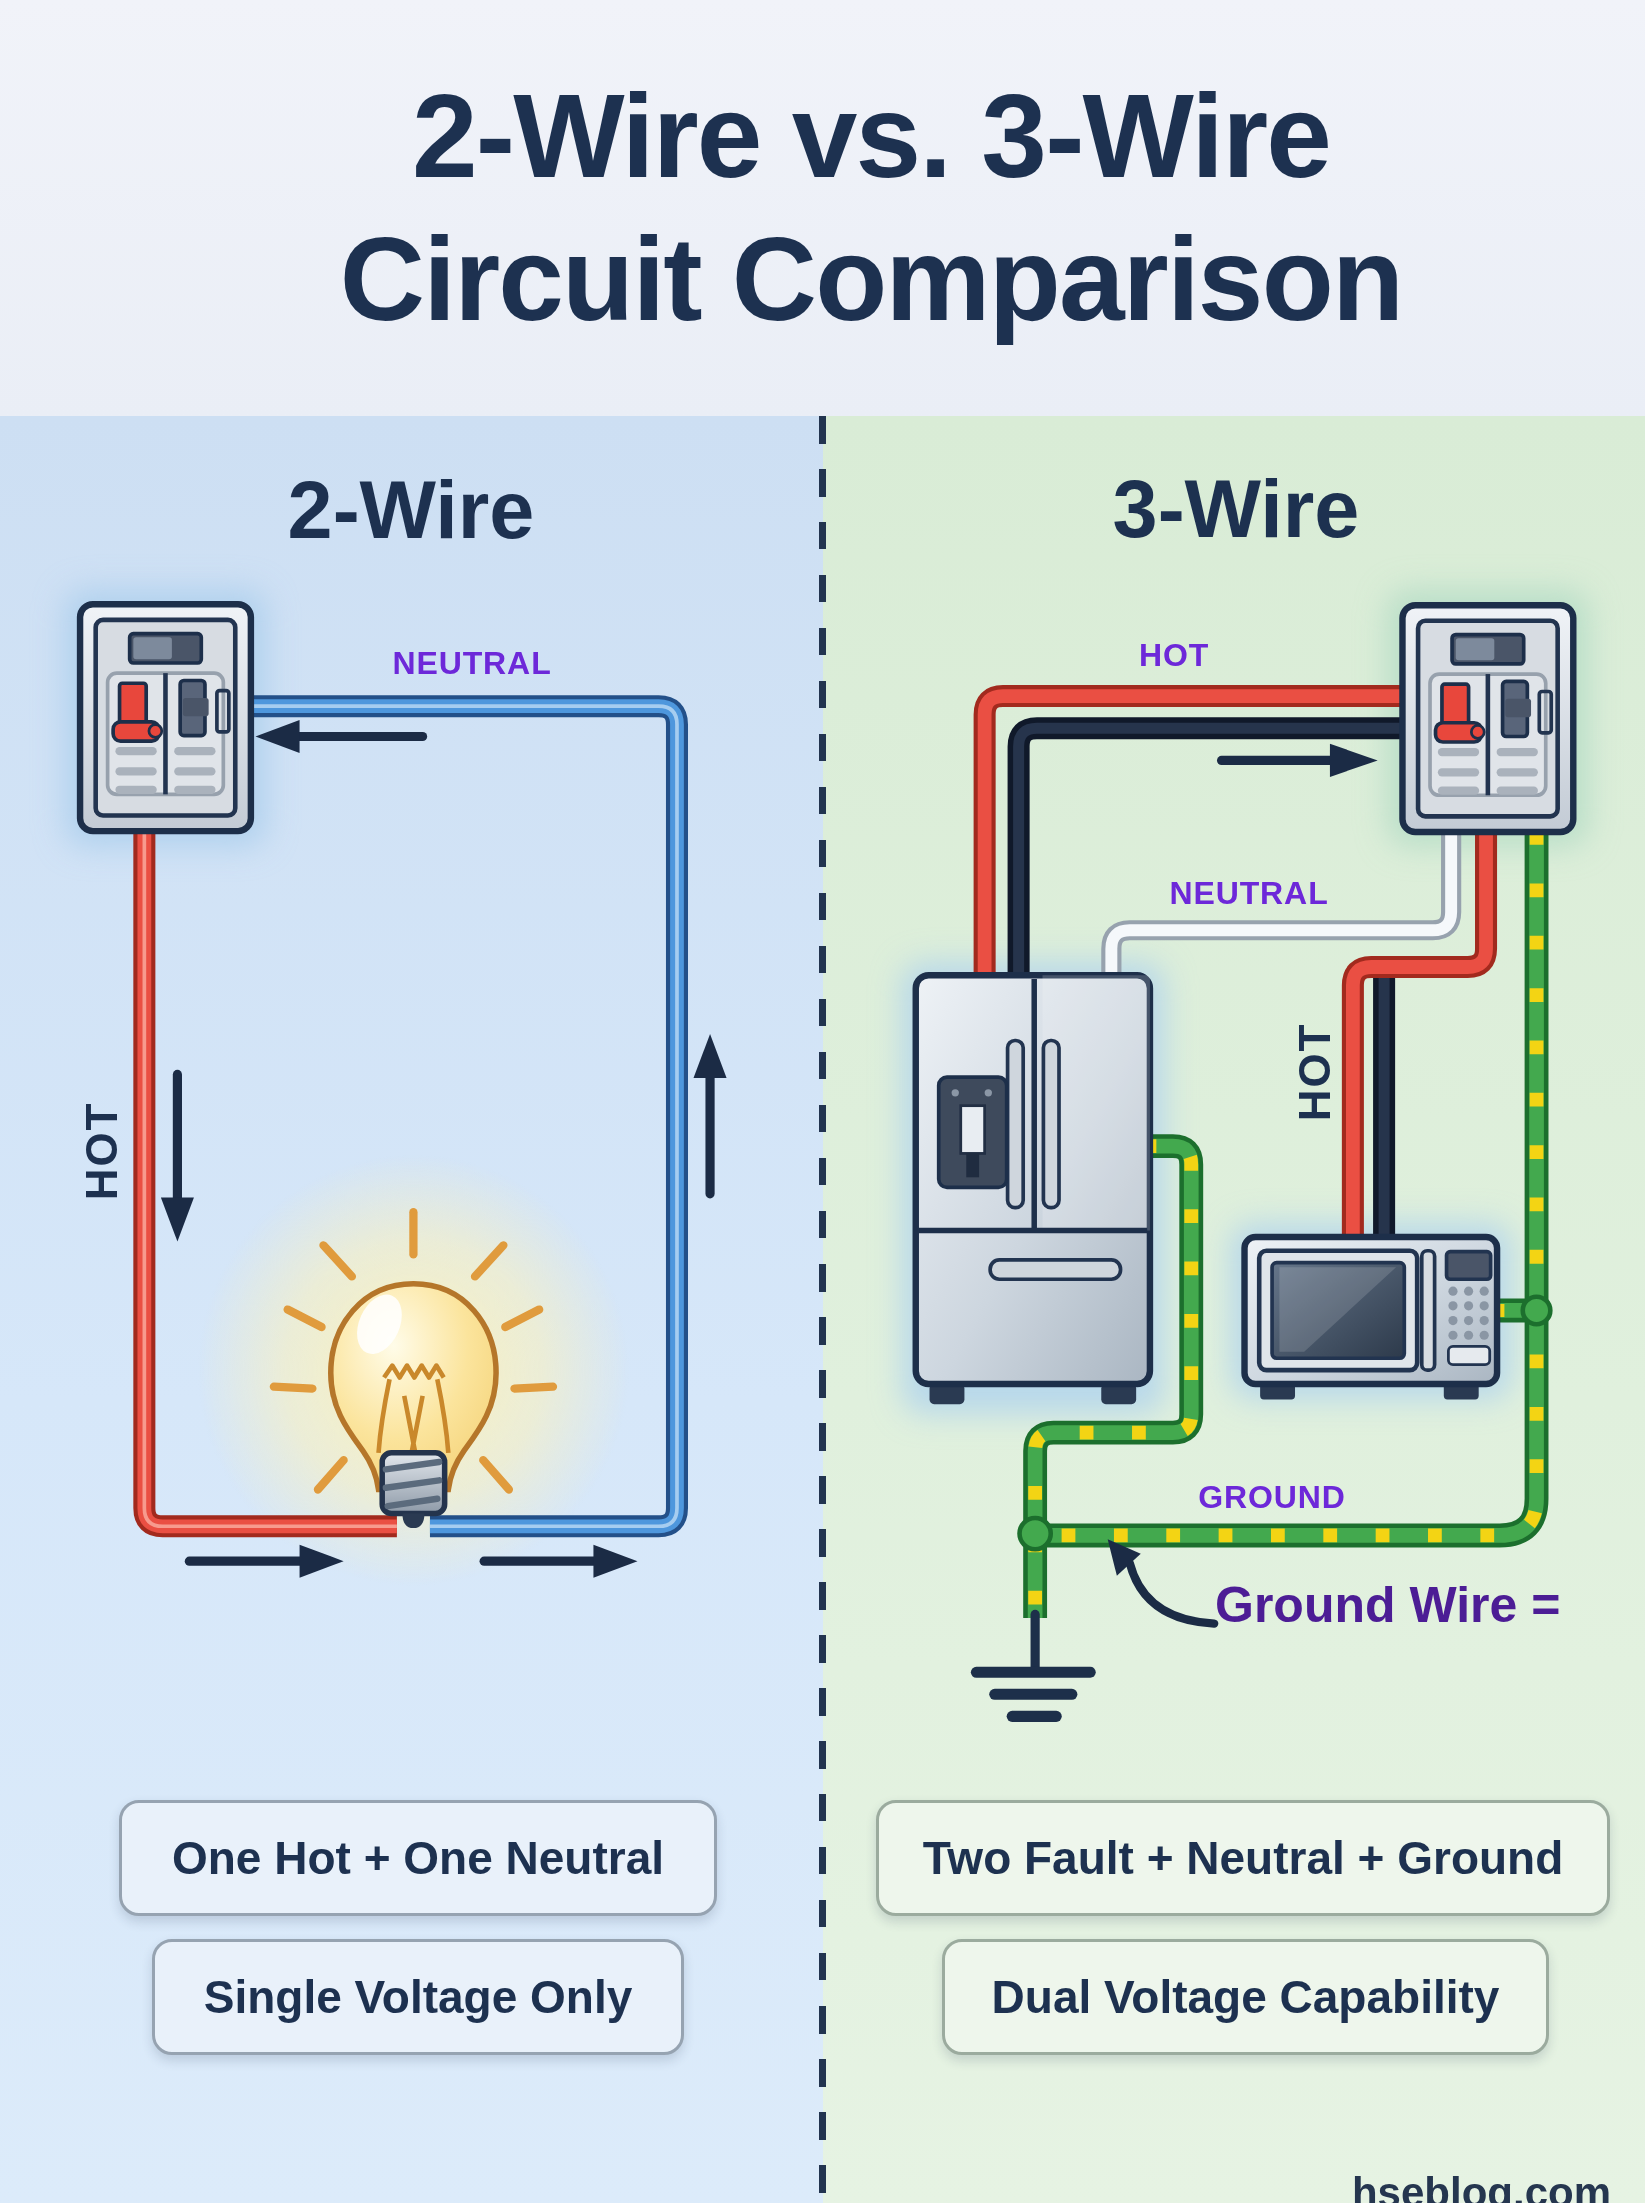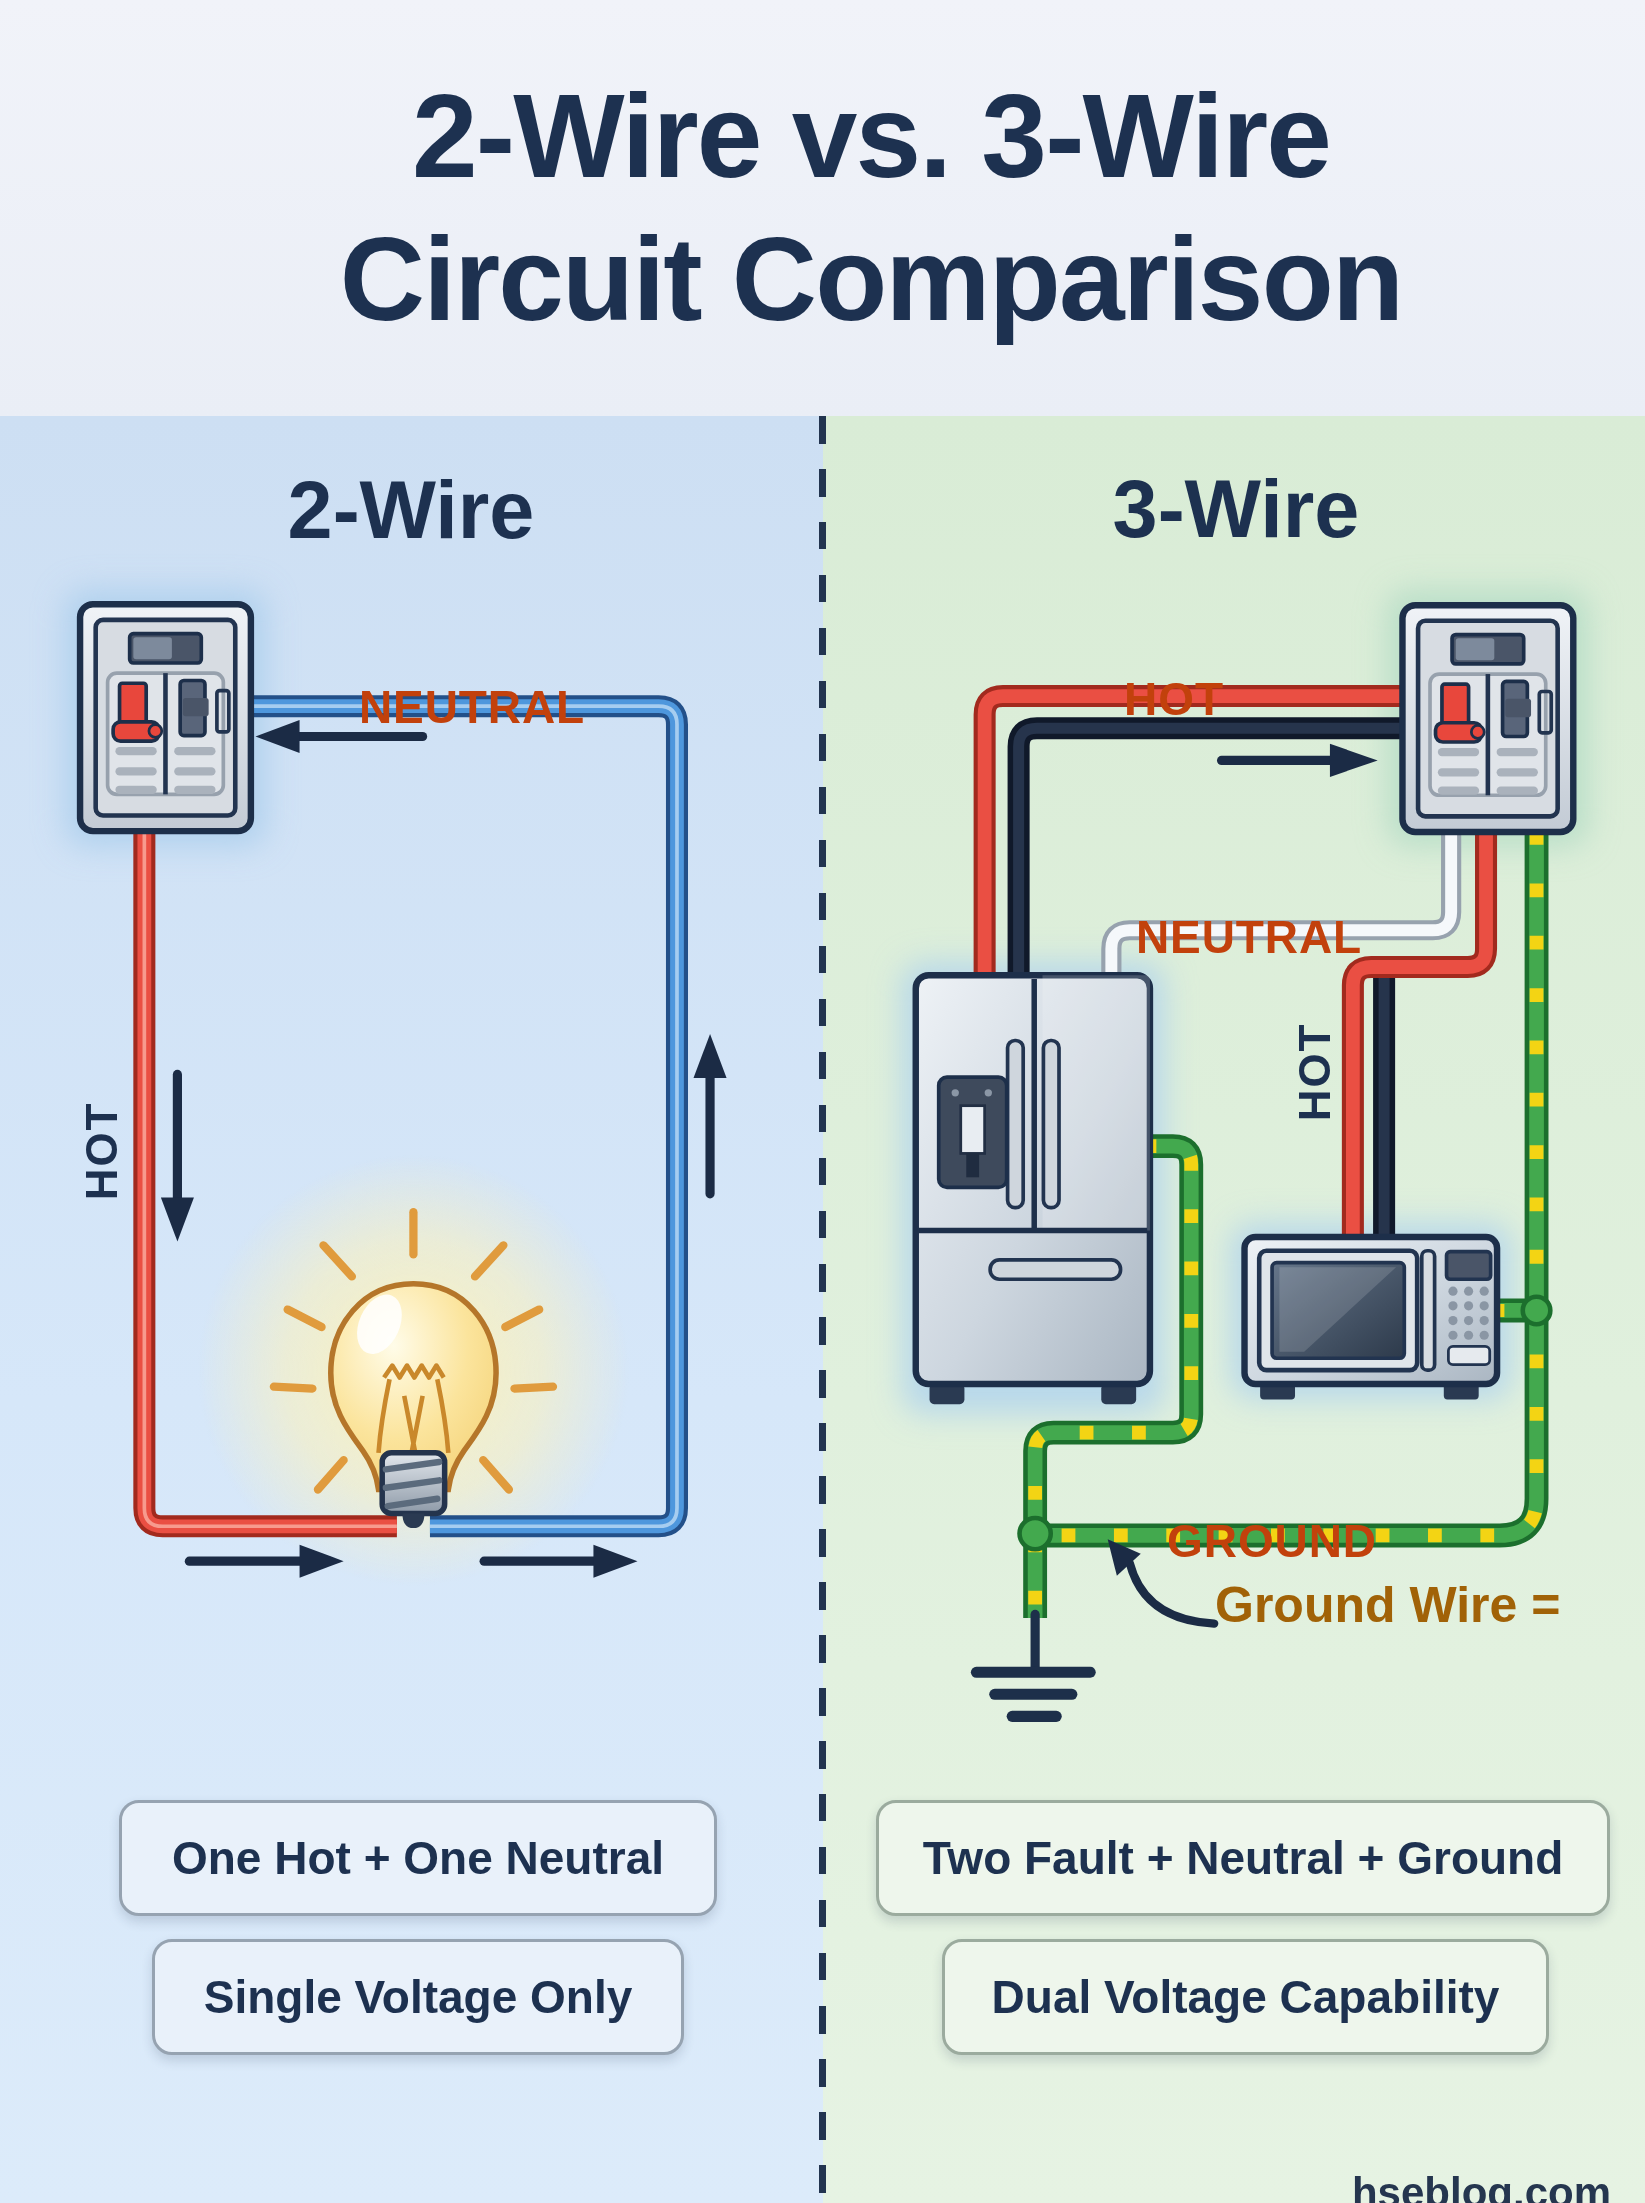--- a/index.html
+++ b/index.html
@@ -9,31 +9,31 @@
   
   #title-block{left:0;top:0;width:1646px;height:416px;background:linear-gradient(180deg,#f1f3f9,#eaeef6);}
   #left-panel-bg{left:0;top:416px;width:823px;height:1788px;background:linear-gradient(180deg,#cddff3,#d6e7f9 55%,#dcebfa);}
   #right-panel-bg{left:823px;top:416px;width:823px;height:1788px;background:linear-gradient(180deg,#d9ecd6,#e0f0dd 55%,#e6f3e3);}
   #divider{left:819px;top:416px;width:7.3px;height:1788px;
     background:repeating-linear-gradient(to bottom,#22344f 0 27.5px,rgba(0,0,0,0) 27.5px 53px);}
   
   .t-title{width:1646px;text-align:center;font-weight:bold;font-size:118px;line-height:1.2;
            letter-spacing:-1.8px;color:#1d3150;padding-left:48px;}
   .t-heading{font-weight:bold;font-size:81px;color:#1d3150;white-space:nowrap;}
-  .t-label{font-weight:bold;font-size:46px;color:#c2410c;letter-spacing:0.9px;white-space:nowrap;margin-top:44px;}
+  .t-label{font-weight:bold;font-size:32px;color:#6d28d9;letter-spacing:0.9px;white-space:nowrap;}
   .t-label-sm{font-weight:bold;font-size:44px;color:#1d3150;letter-spacing:1.8px;white-space:nowrap;}
   .center{transform:translate(-50%,-50%);}
   .center-rot{transform:translate(-50%,-50%) rotate(-90deg);}
   .badge{display:flex;align-items:center;justify-content:center;
          border:3.7px solid #96a3b1;border-radius:20px;
          box-shadow:0 5.5px 11px rgba(30,50,80,.16);
          font-weight:bold;font-size:46px;color:#1d3150;white-space:nowrap;}
   .badge-blue{background:#e9f1fa;}
   .badge-green{background:#eef6ec;border-color:#9bab9e;}
-  #annotation{font-weight:bold;font-size:50px;line-height:1.18;color:#a16207;}
+  #annotation{font-weight:bold;font-size:50px;line-height:1.18;color:#4c1d95;}
   #watermark{font-weight:bold;font-size:42px;color:#25364f;margin-top:46px;}
   svg{display:block;}
 </style>
 </head>
 <body>
 
 <div class="abs" id="title-block"></div>
 <div class="abs" id="left-panel-bg"></div>
 <div class="abs" id="right-panel-bg"></div>
 <div class="abs" id="divider"></div>

